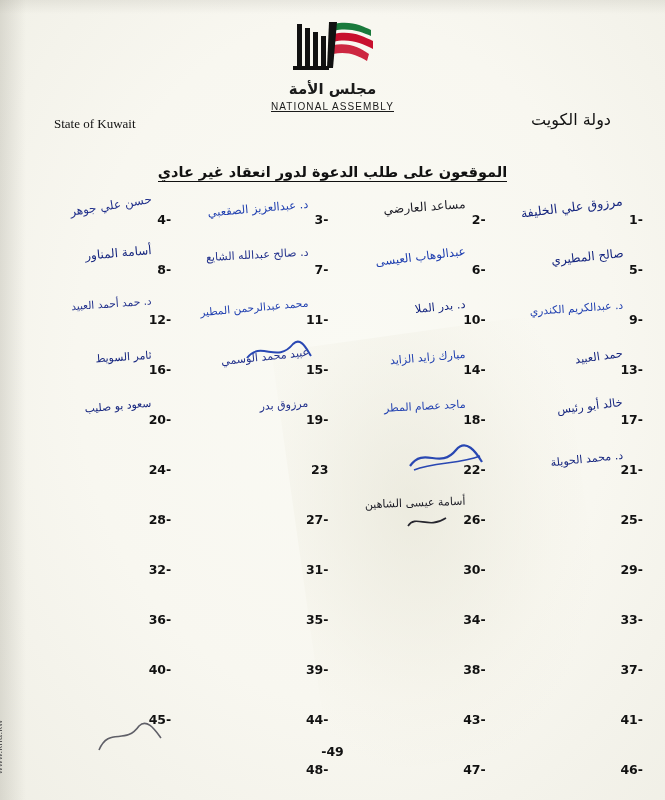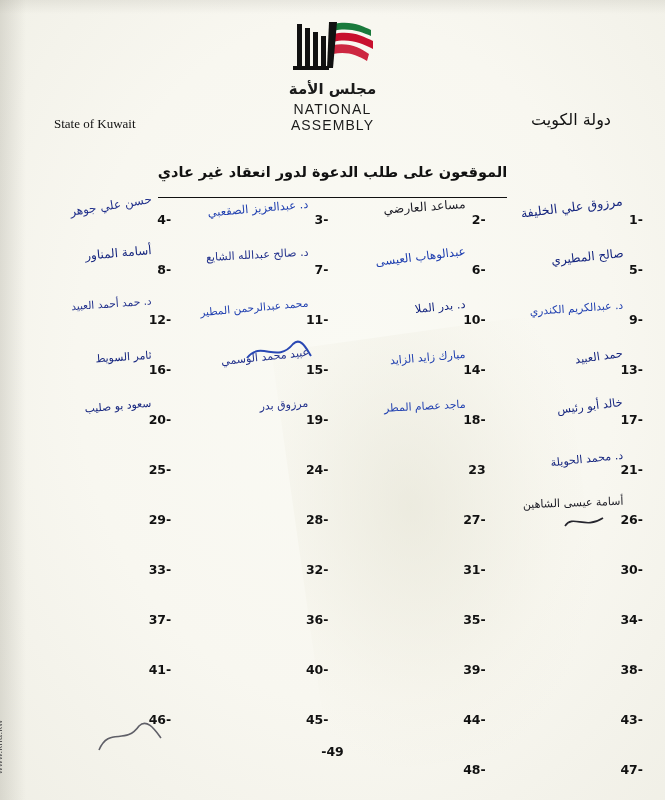--- a/index.html
+++ b/index.html
@@ -66,24 +66,25 @@
   .emblem-caption-ar {
     font-family: "DejaVu Sans", sans-serif;
     font-size: 15px;
     font-weight: bold;
     color: #1b1b1b;
     letter-spacing: 0px;
     margin-top: 2px;
     direction: rtl;
   }
   .emblem-caption-en {
-    font-size: 14px;
+    font-size: 10px;
     letter-spacing: 1.1px;
     color: #1b1b1b;
     margin-top: 3px;
+    text-decoration: underline;
   }
   .state-en {
     position: absolute;
     left: 54px;
     top: 116px;
     font-size: 13px;
     color: #111;
     font-family: "Liberation Serif", serif;
   }
   .state-ar {
@@ -104,21 +105,21 @@
     font-family: "DejaVu Sans", sans-serif;
     font-size: 14.5px;
     font-weight: bold;
     color: #111;
     direction: rtl;
     letter-spacing: 0px;
   }
   .doc-title .underline {
     display: inline-block;
     border-bottom: 1.4px solid #111;
-    padding-bottom: 17px;
+    padding-bottom: 1px;
   }
 
   
   .slots {
     position: absolute;
     left: 18px;
     right: 18px;
     top: 192px;
     display: grid;
     grid-template-columns: repeat(4, 1fr);
@@ -376,20 +377,29 @@
       </span>
     </div>
 
     <div class="slot">
       <span class="slot-num">21-</span>
       <span class="sig">
         <span class="sig-ink ink-darkblue" style="transform:rotate(-6deg) scale(.92); top:6px;">د. محمد الحويلة</span>
       </span>
     </div>
     <div class="slot">
+      <span class="slot-num">22-</span>
+      <span class="sig">
+        <svg class="scrawl" width="80" height="34" viewBox="0 0 80 34" style="right:-18px; top:-2px;">
+          <path d="M6 26 C20 6, 36 30, 52 10 C62 -2, 72 12, 78 22" fill="none" stroke="#1f3fb0" stroke-width="2.2"></path>
+          <path d="M10 30 C30 22, 56 24, 76 16" fill="none" stroke="#1f3fb0" stroke-width="1.6"></path>
+        </svg>
+      </span>
+    </div>
+    <div class="slot">
       <span class="slot-num">23</span>
       <span class="sig"></span>
     </div>
     <div class="slot">
       <span class="slot-num">24-</span>
       <span class="sig"></span>
     </div>
 
     <div class="slot">
       <span class="slot-num">25-</span>

